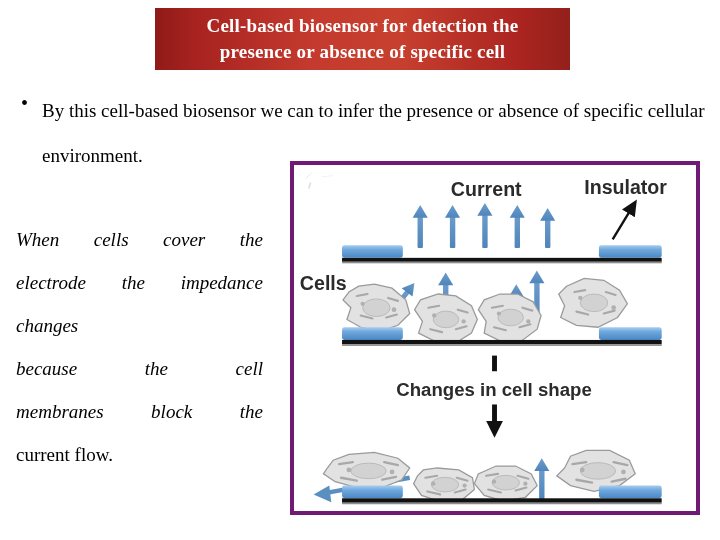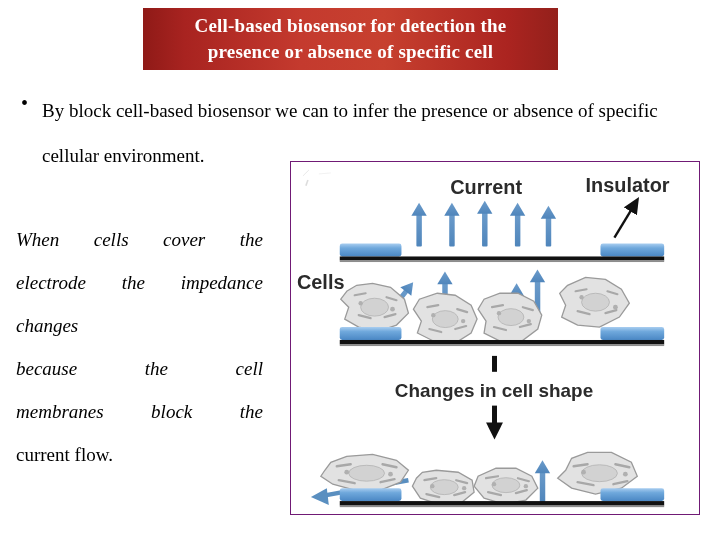--- a/index.html
+++ b/index.html
@@ -12,21 +12,21 @@
     height: 540px;
     position: relative;
     overflow: hidden;
     font-family: "Liberation Serif", "DejaVu Serif", serif;
     color: #000000;
   }
 
   
   #title-banner {
     position: absolute;
-    left: 143px;
+    left: 155px;
     top: 8px;
     width: 415px;
     height: 62px;
     background: linear-gradient(to right,
                 #8f1a17 0%, #a82320 10%, #c43a2e 38%,
                 #c7402f 58%, #ab2420 88%, #93201b 100%);
     display: flex;
     flex-direction: column;
     align-items: center;
     justify-content: center;
@@ -89,21 +89,21 @@
     justify-content: flex-start;
   }
 
   
   #figure-frame {
     position: absolute;
     left: 290px;
     top: 161px;
     width: 410px;
     height: 354px;
-    border: 1px solid #701a75;
+    border: 4px solid #701a75;
     background: #ffffff;
     box-sizing: border-box;
     overflow: hidden;
   }
   #figure-svg {
     display: block;
     width: 100%;
     height: 100%;
   }
   .fig-label {
@@ -116,21 +116,21 @@
 <body>
 
 <div id="title-banner">
   <div class="banner-line">Cell-based biosensor for detection the</div>
   <div class="banner-line">presence or absence of specific cell</div>
 </div>
 
 <div id="bullet-block">
   <div id="bullet-row">
     <span id="bullet-marker">•</span>
-    <span id="bullet-text">By block cell-based biosensor we can to infer the presence or absence of specific cellular environment.</span>
+    <span id="bullet-text">By this cell-based biosensor we can to infer the presence or absence of specific cellular environment.</span>
   </div>
 </div>
 
 <div id="left-column">
     <div class="col-line justify">
       <span>When</span>
       <span>cells</span>
       <span>cover</span>
       <span>the</span>
     </div>

